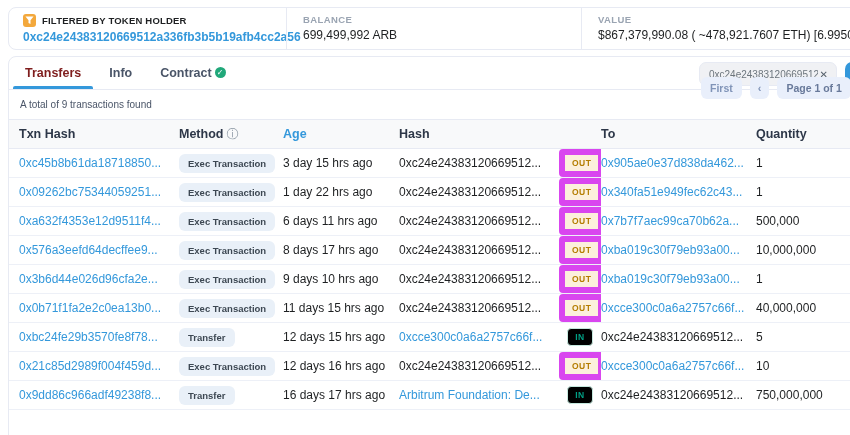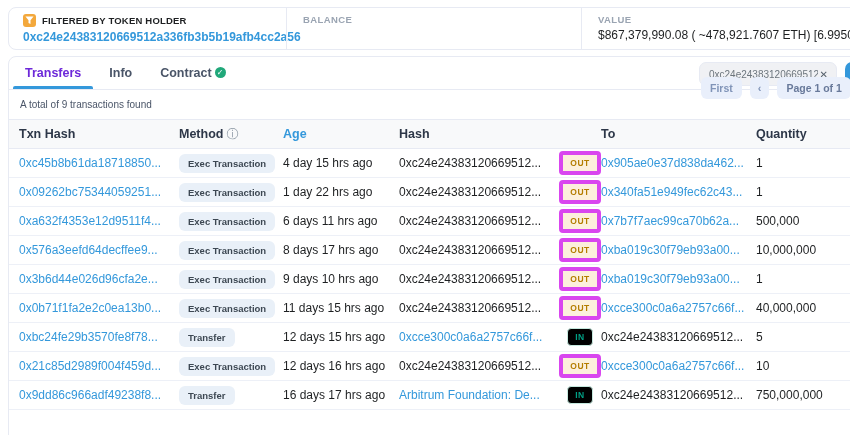--- a/index.html
+++ b/index.html
@@ -24,21 +24,21 @@
     display:inline-block; cursor:pointer; }
 
   
   .card { position:absolute; left:8px; top:56px; width:870px; height:390px;
     background:#fff; border:1px solid #e7eaf3; border-radius:8px 8px 0 0; }
 
   .tabsrow { position:absolute; left:0; top:0; width:100%; height:33px;
     border-bottom:1px solid #e7eaf3; display:flex; align-items:stretch; padding-left:2px; }
   .tab { font-size:12.5px; font-weight:600; color:#4a5568; padding:9px 14px 0 14px;
     cursor:pointer; position:relative; }
-  .tab.active { color:#6d28d9; }
+  .tab.active { color:#7f1d1d; }
   .tab.active::after { content:""; position:absolute; left:2px; right:2px; bottom:0;
     height:3px; background:#3498db; border-radius:2px 2px 0 0; }
   .verified { display:inline-block; width:11px; height:11px; border-radius:50%;
     background:#21a87a; color:#fff; font-size:8px; line-height:11px; text-align:center;
     margin-left:3px; vertical-align:2px; font-weight:700; }
 
   .searchwrap { position:absolute; top:5px; left:690px; display:flex; gap:8px; }
   .searchbox { width:138px; height:24px; background:#f0f1f4; border:1px solid #e7eaf3;
     border-radius:7px; display:flex; align-items:center; padding:0 6px 0 9px; }
   .searchbox input { flex:1; min-width:0; border:none; background:transparent; outline:none;
@@ -68,21 +68,21 @@
   .tbody { position:absolute; left:0; top:92px; width:100%; }
   .tr { height:29px; border-bottom:1px solid #edf0f7; }
   .td { font-size:12px; white-space:nowrap; overflow:hidden; }
   .link { color:#3498db; cursor:pointer; text-decoration:none; }
   .plain { color:#1e2022; }
   .pill { display:inline-block; background:#e9f0f8; color:#3d4853; font-size:9.5px;
     font-weight:600; border-radius:6px; padding:4px 9px; }
   .dir { text-align:center; }
   .dirbadge { display:inline-block; font-size:8.5px; font-weight:700; letter-spacing:.5px;
     border-radius:4px; padding:3px 7px; }
-  .badge-out { color:#b47d00; background:#fcf0dc; border:4px solid #d946ef; }
+  .badge-out { color:#b47d00; background:#fcf0dc; border:6px solid #d946ef; }
   .badge-in { color:#00a186; background:#000000; border:1px solid #c6e9df; }
 </style>
 </head>
 <body>
 
 <div class="stage">
 
   <div class="topbar">
     <div class="sec sec-filter">
       <div class="filter-row">
@@ -90,20 +90,21 @@
           <svg width="9" height="9" viewBox="0 0 10 10">
               <path d="M0.5 0.5 h9 l-3.4 4.2 v4.3 l-2.2 -1.2 v-3.1 z" fill="#ffffff"></path>
             </svg>
         </span>
         <span class="filter-label">FILTERED BY TOKEN HOLDER</span>
       </div>
       <a class="addr-link">0xc24e24383120669512a336fb3b5b19afb4cc2a56</a>
     </div>
     <div class="sec sec-balance">
       <div class="mini-label">BALANCE</div>
+      <div class="topbar-value">699,499,992 ARB</div>
     </div>
     <div class="sec sec-value">
       <div class="mini-label">VALUE</div>
       <div class="topbar-value">$867,379,990.08 ( ~478,921.7607 ETH) [6.9950%]</div>
     </div>
   </div>
 
   <div class="card">
 
     <div class="tabsrow">
@@ -141,21 +142,21 @@
       <div class="th">Hash</div>
       <div class="th"></div>
       <div class="th">To</div>
       <div class="th">Quantity</div>
     </div>
 
     <div class="tbody">
         <div class="tr grid">
     <div class="td"><a class="link">0xc45b8b61da18718850...</a></div>
     <div class="td"><span class="pill">Exec Transaction</span></div>
-    <div class="td plain">4 day 15 hrs ago</div>
+    <div class="td plain">3 day 15 hrs ago</div>
     <div class="td"><span class="plain">0xc24e24383120669512...</span></div>
     <div class="td dir"><span class="dirbadge badge-out">OUT</span></div>
     <div class="td"><span class="link">0x905ae0e37d838da462...</span></div>
     <div class="td plain">1</div>
   </div>
         <div class="tr grid">
     <div class="td"><a class="link">0x09262bc75344059251...</a></div>
     <div class="td"><span class="pill">Exec Transaction</span></div>
     <div class="td plain">1 day 22 hrs ago</div>
     <div class="td"><span class="plain">0xc24e24383120669512...</span></div>

